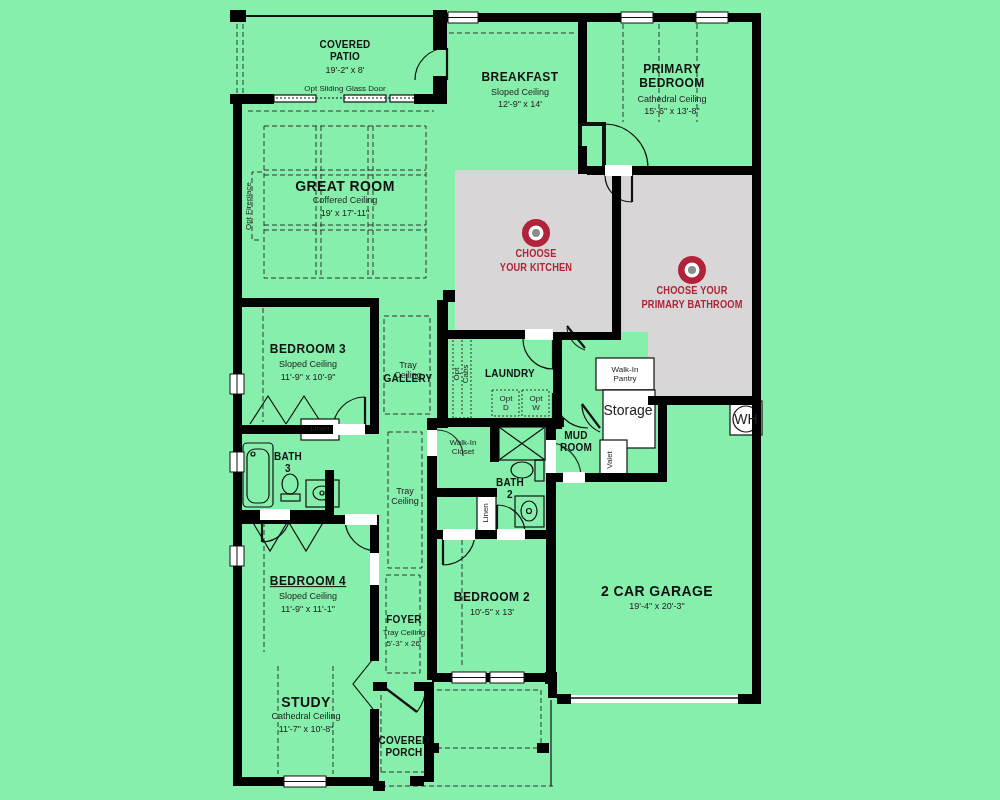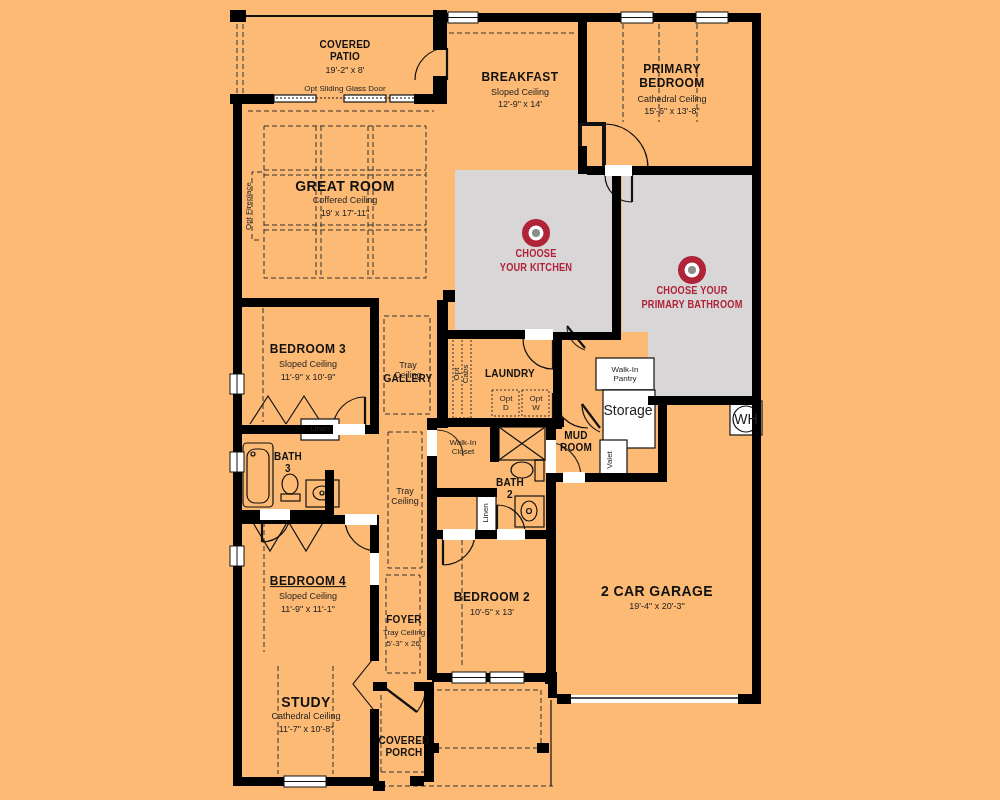--- a/index.html
+++ b/index.html
@@ -1,16 +1,16 @@
 <!DOCTYPE html>
 <html><head>
 <meta charset="utf-8">
 <style>
   html,body{margin:0;padding:0;background:#ffffff;}
-  #stage{position:relative;width:1000px;height:800px;background:#fdba74;overflow:hidden;
+  #stage{position:relative;width:1000px;height:800px;background:#86efac;overflow:hidden;
          font-family:"Liberation Sans", sans-serif;color:#1a1a1a;}
   #geom{position:absolute;left:0;top:0;}
   .lbl{position:absolute;transform:translate(-50%,-50%);text-align:center;white-space:pre-line;line-height:1.15;}
   .title{font-weight:bold;font-size:12px;letter-spacing:.4px;color:#111;}
   .title.big{font-size:14px;}
   .title.small{font-size:10px;letter-spacing:.2px;}
   .sub{font-size:9px;color:#222;}
   .tiny{font-size:8px;color:#222;}
   .feat{font-size:14px;color:#222;}
   .vert{transform:translate(-50%,-50%) rotate(-90deg);}

